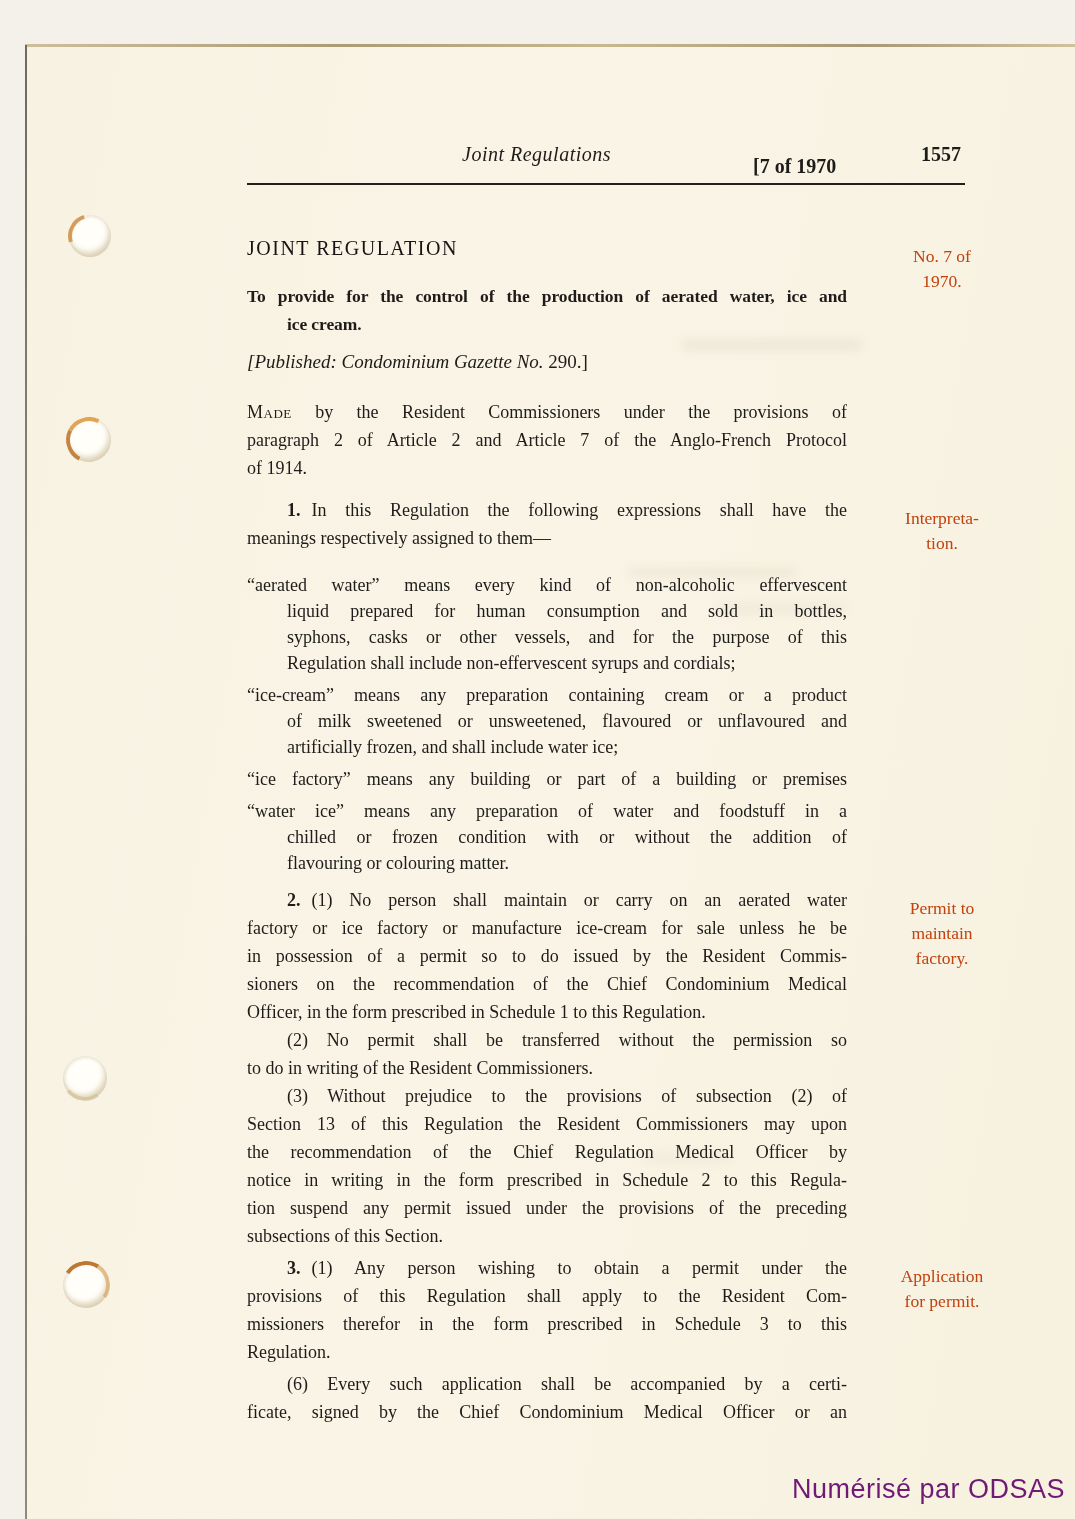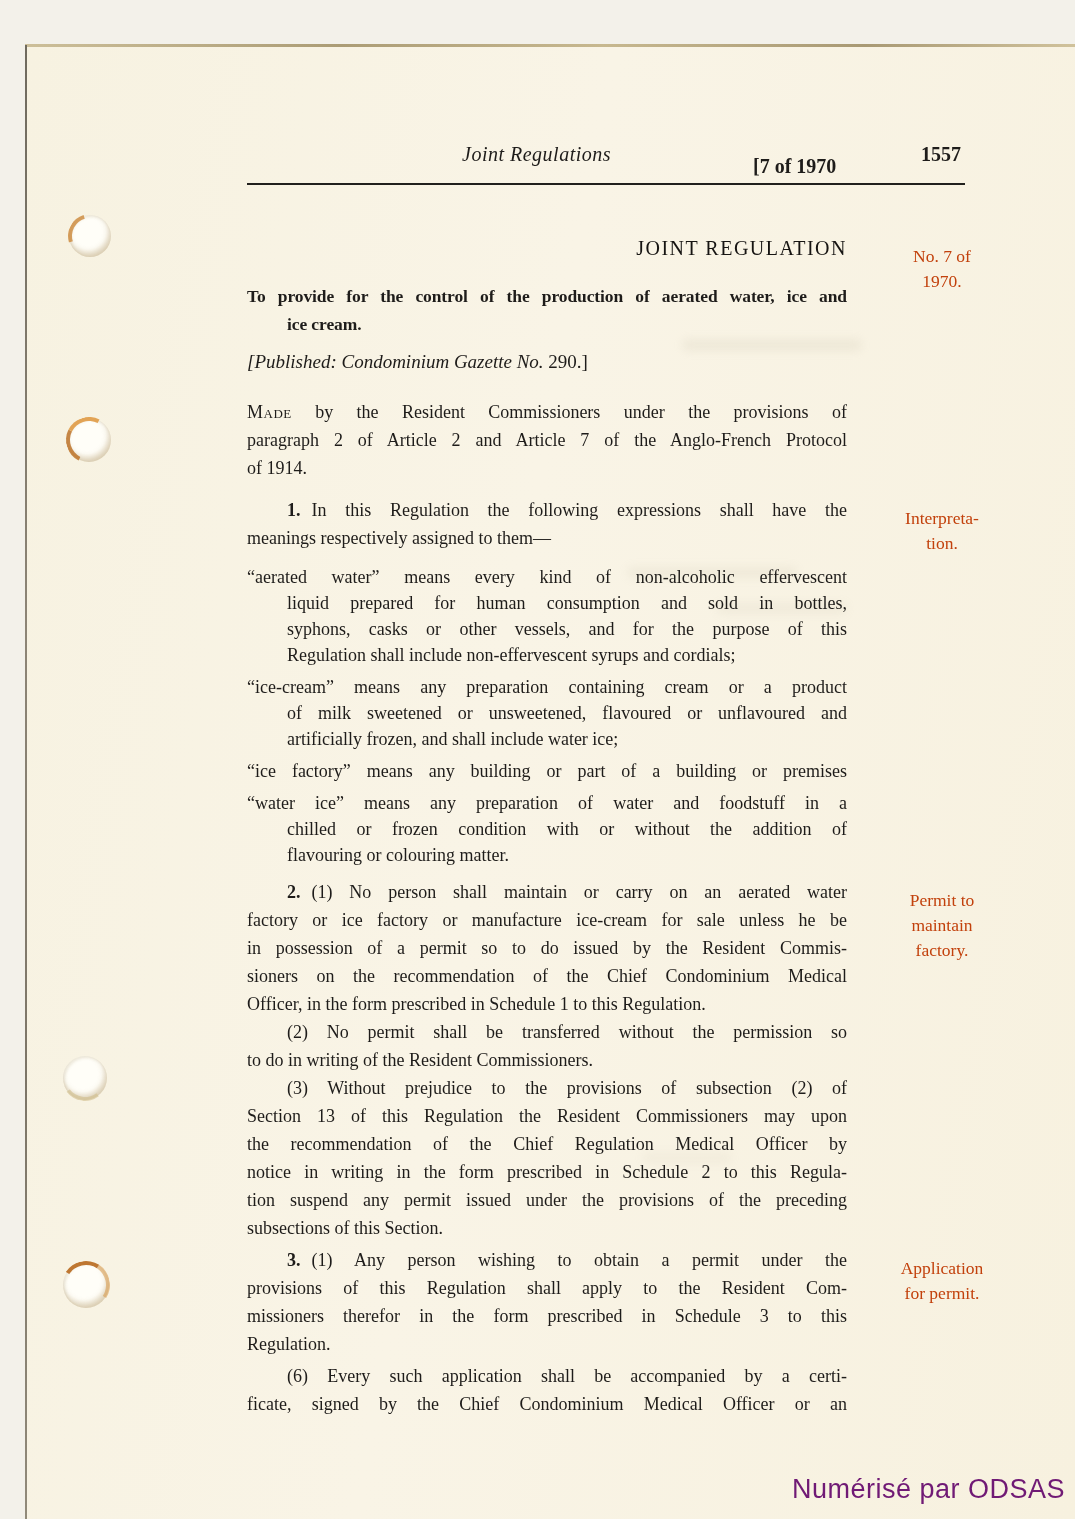--- a/index.html
+++ b/index.html
@@ -58,30 +58,30 @@
     white-space:normal;
   }
   .deflh .line{line-height:26px;}
   .last{text-align-last:left;}
   .ind{padding-left:40px;}
   .num{font-weight:bold;margin-right:11px;}
   .sc{font-variant:small-caps;letter-spacing:.5px;}
   .it{font-style:italic;}
   .doc-heading-wrap{margin-top:234px;position:relative;}
   .doc-heading{
-    text-align:right;font-size:20px;letter-spacing:1.5px;
+    text-align:left;font-size:20px;letter-spacing:1.5px;
     line-height:28px;color:#161412;margin-top:9px;
   }
   .long-title{margin-top:20px;}
   .long-title .line{font-weight:bold;font-size:17.5px;letter-spacing:-0.1px;}
   .published{margin-top:10px;}
   .published .line{font-size:19px;}
   .b-enacting{margin-top:22px;}
   .b-s1{margin-top:14px;}
-  .b-def1{margin-top:12px;}
+  .b-def1{margin-top:20px;}
   .b-def2,.b-def3,.b-def4{margin-top:6px;}
   .b-s2-1{margin-top:10px;}
   .b-s2-2{margin-top:0px;}
   .b-s2-3{margin-top:0px;}
   .b-s3-1{margin-top:4px;}
   .b-s3-2{margin-top:4px;}
   .margin-note{
     position:absolute;left:620px;top:10px;width:150px;
     font-size:17.5px;line-height:25px;text-align:center;color:#c2410c;
   }

